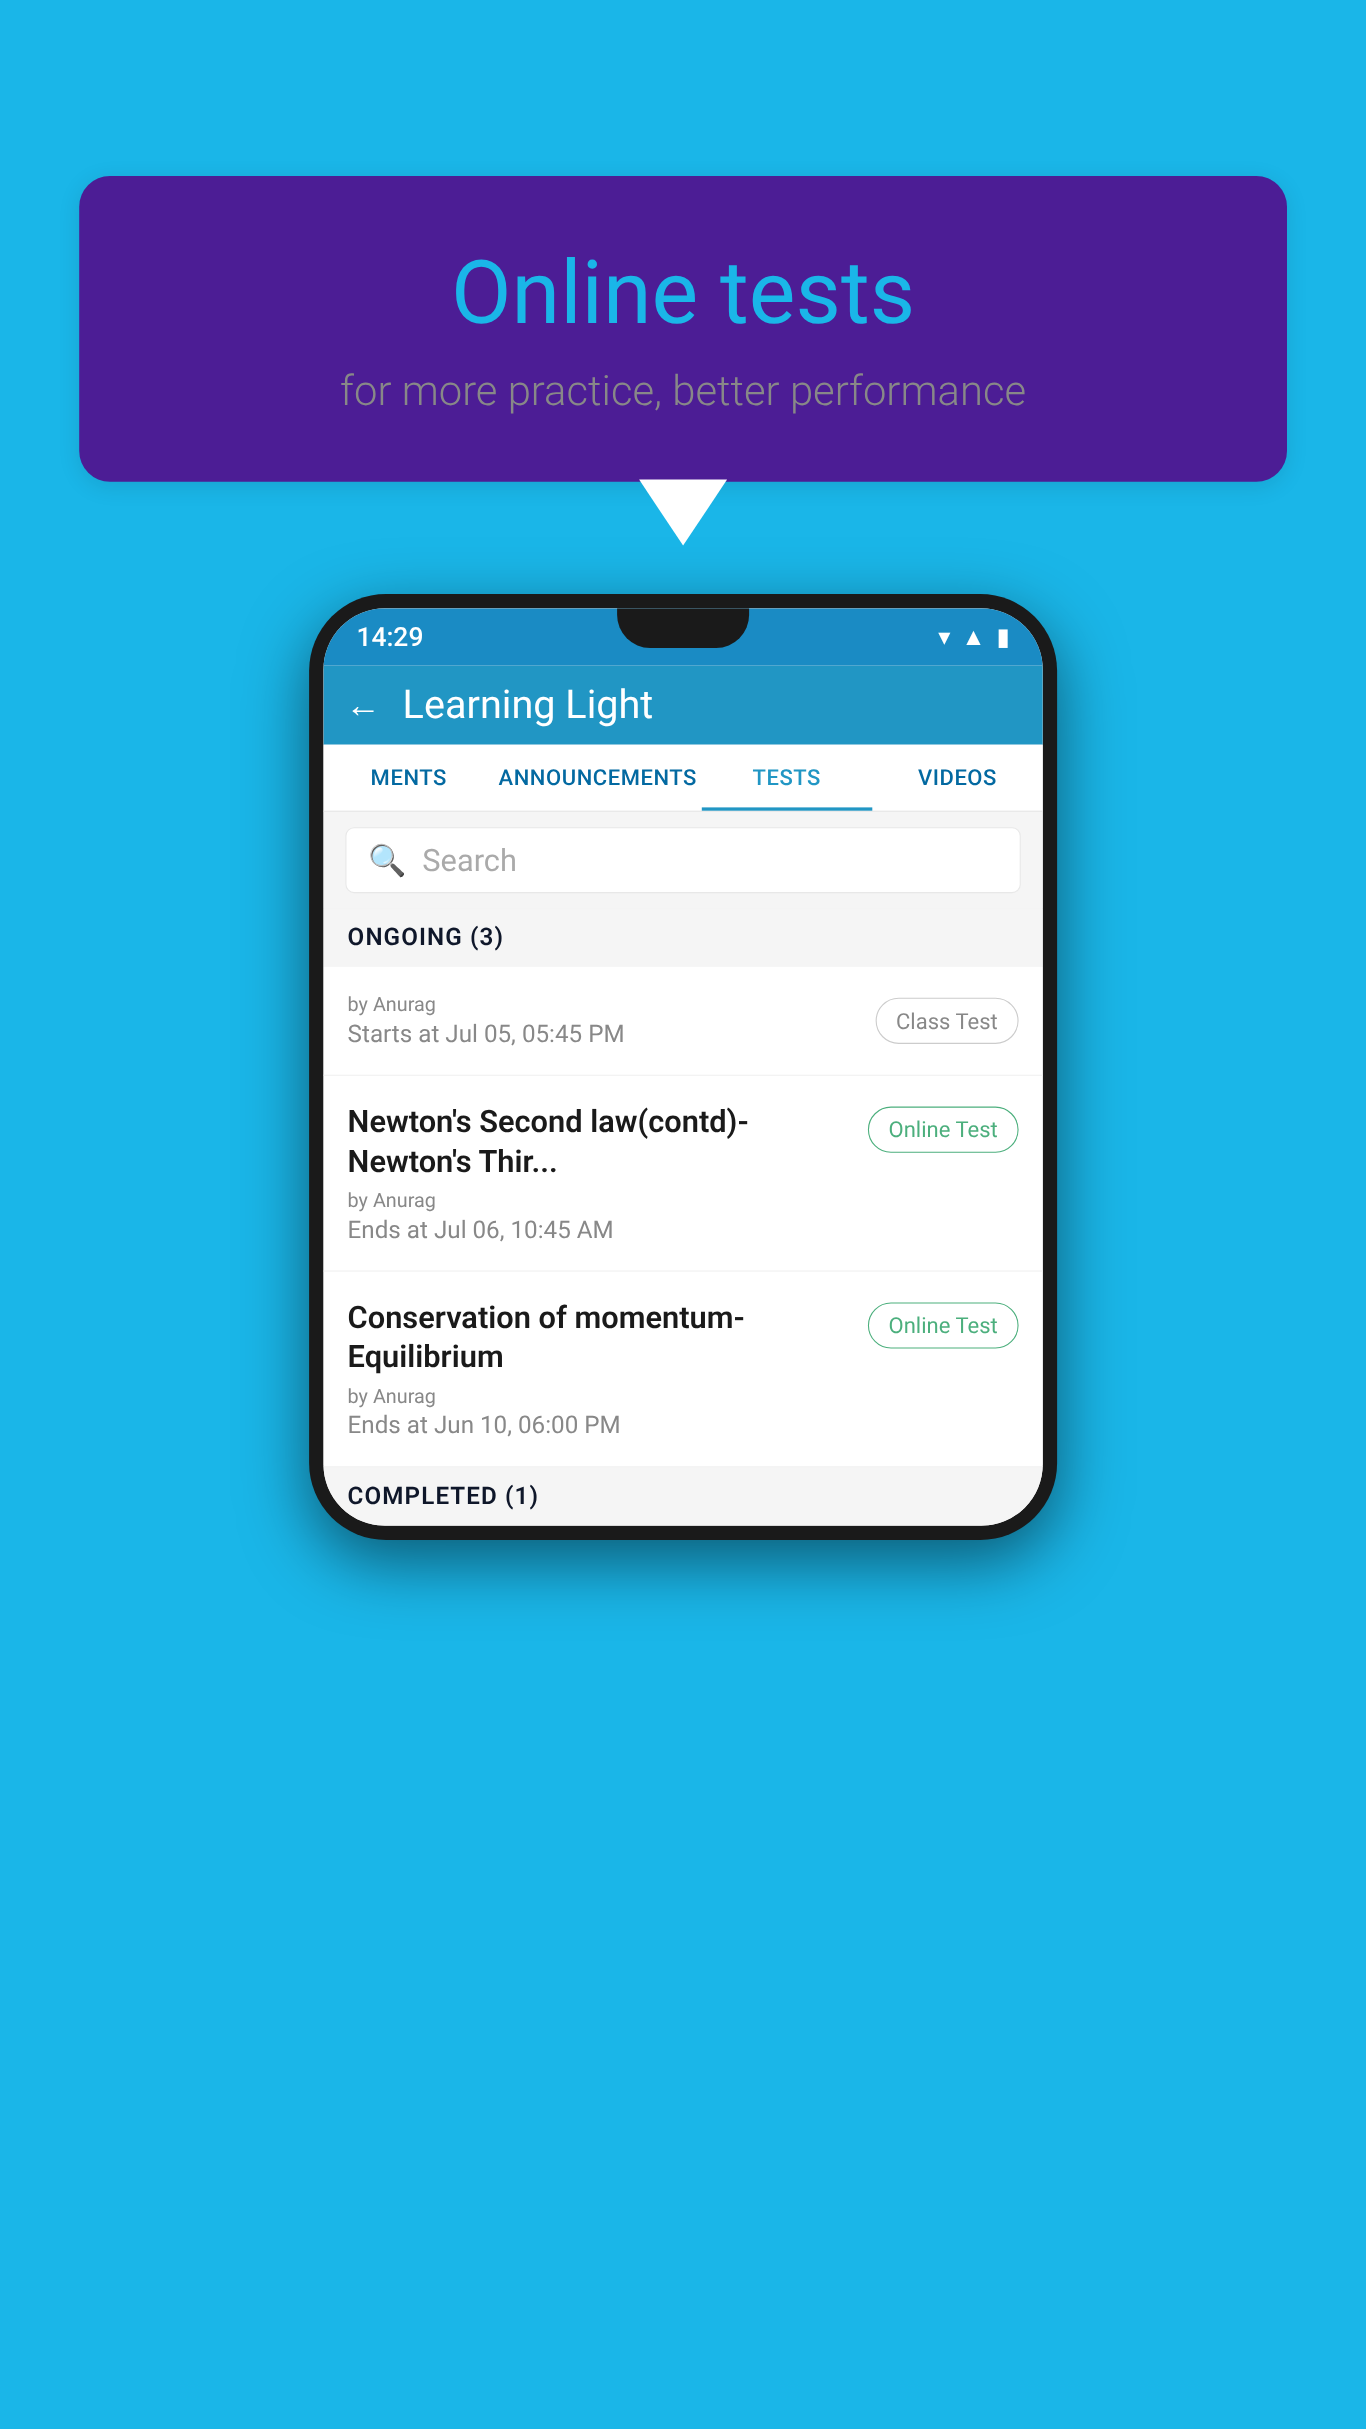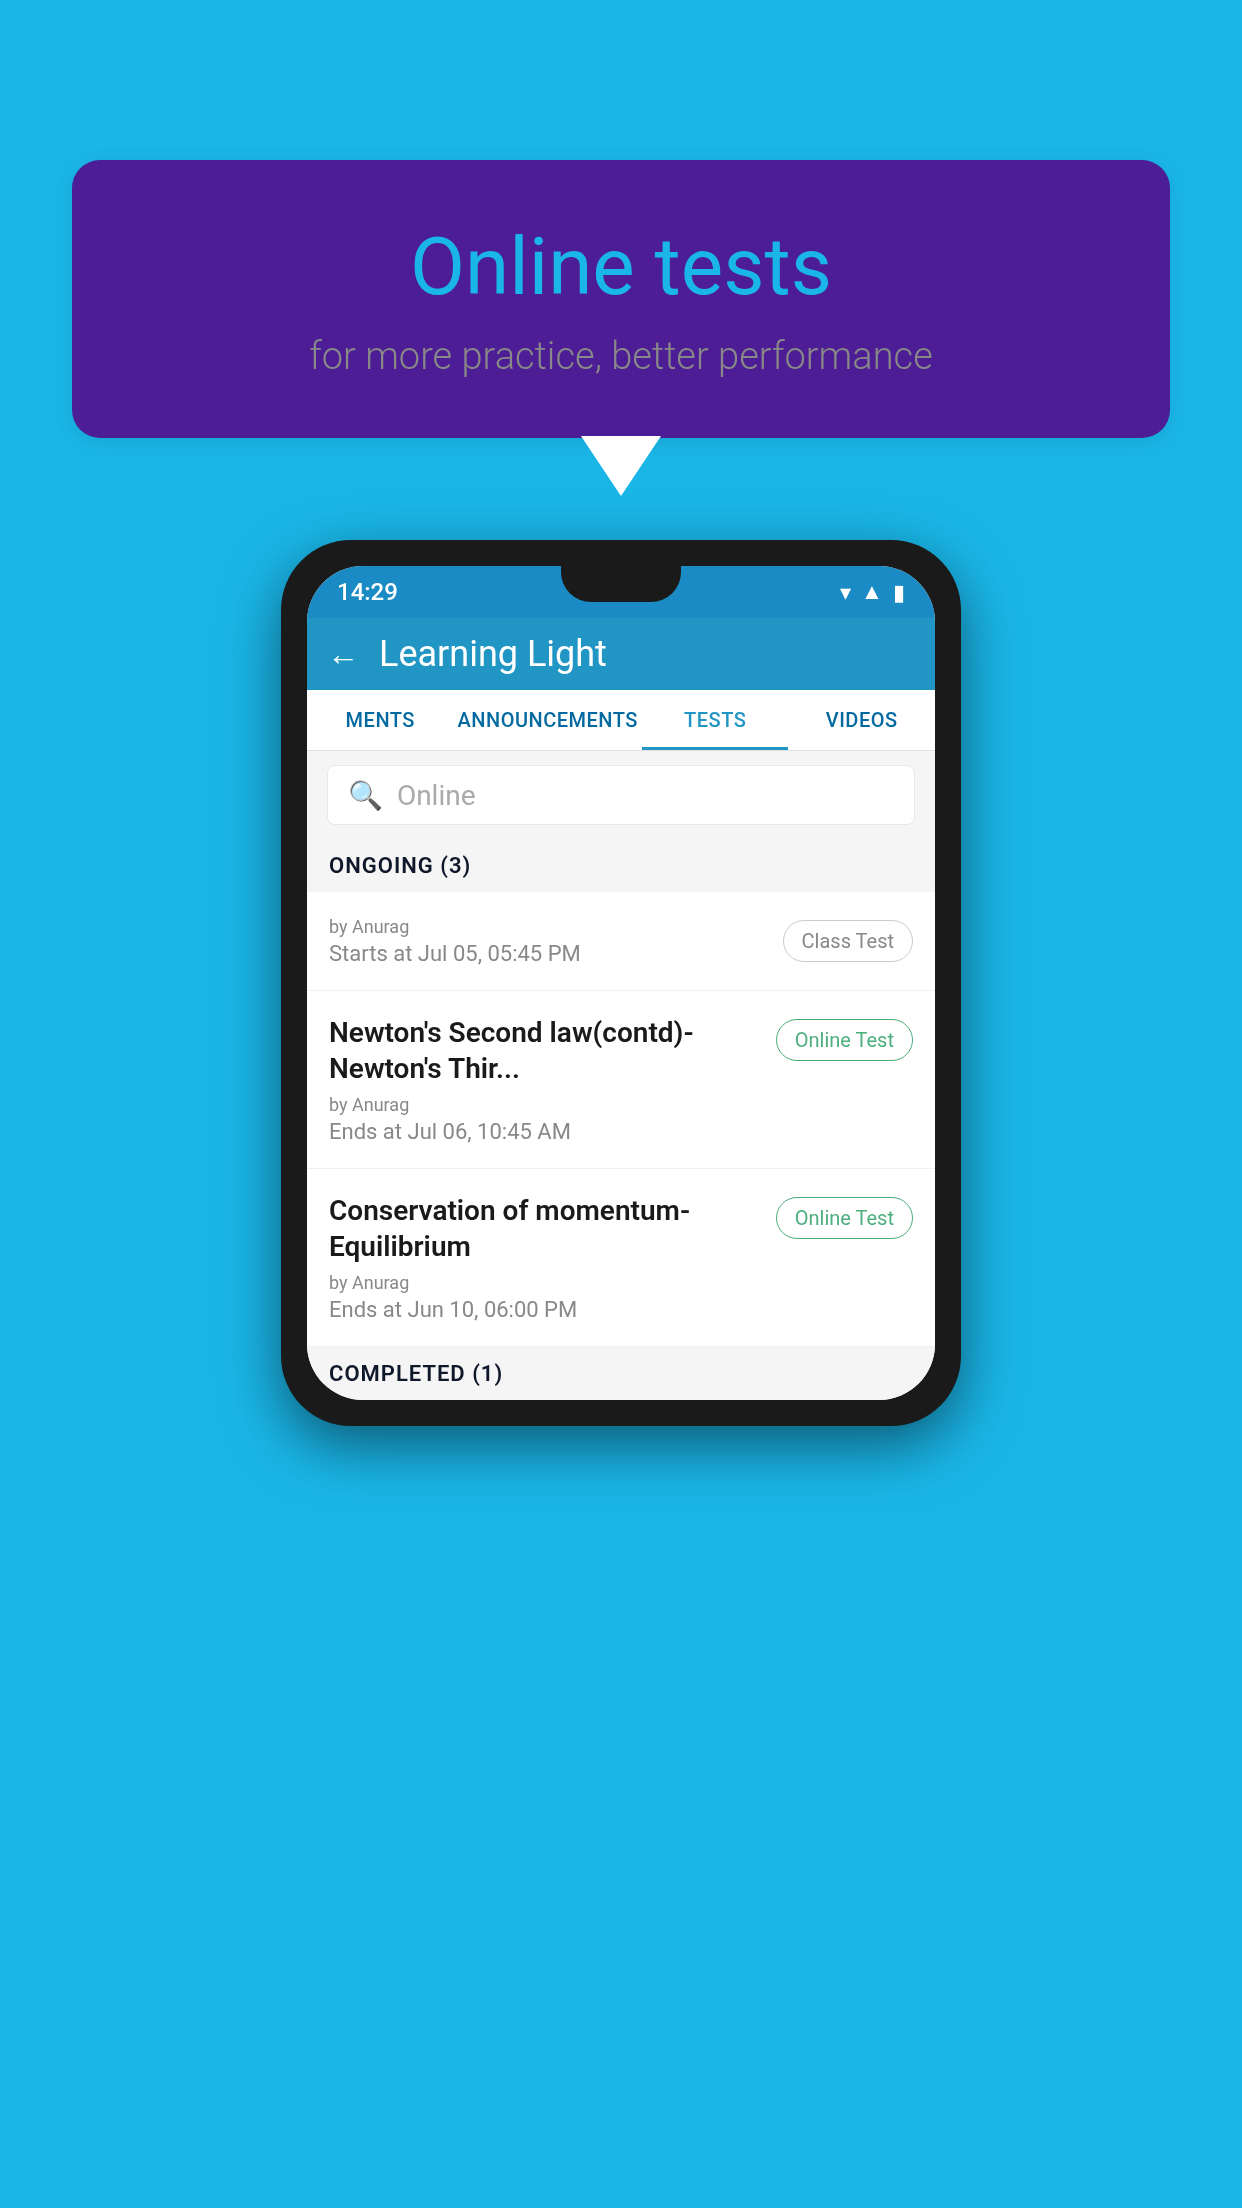--- a/index.html
+++ b/index.html
@@ -60,21 +60,21 @@
       position: absolute;
       top: 540px;
       left: 50%;
       transform: translateX(-50%);
       width: 680px;
     }
 
     .phone-outer {
       background: #1a1a1a;
       border-radius: 70px;
-      padding: 26px;
+      padding: 13px;
       box-shadow: 0 20px 60px rgba(0,0,0,0.5);
     }
 
     .phone-inner {
       background: #f0f0f0;
       border-radius: 56px;
       overflow: hidden;
       position: relative;
     }
 
@@ -318,21 +318,21 @@
           <span>TESTS</span>
         </div>
         <div class="tab">
           <span>VIDEOS</span>
         </div>
       </div>
 
       <div class="search-container">
         <div class="search-bar">
           <span class="search-icon-svg">🔍</span>
-          <span class="search-placeholder">Online</span>
+          <span class="search-placeholder">Search</span>
         </div>
       </div>
 
       <div class="section-header">
         <span class="section-label">ONGOING (3)</span>
       </div>
 
       <div class="tests-list">
 
         <div class="test-item">

